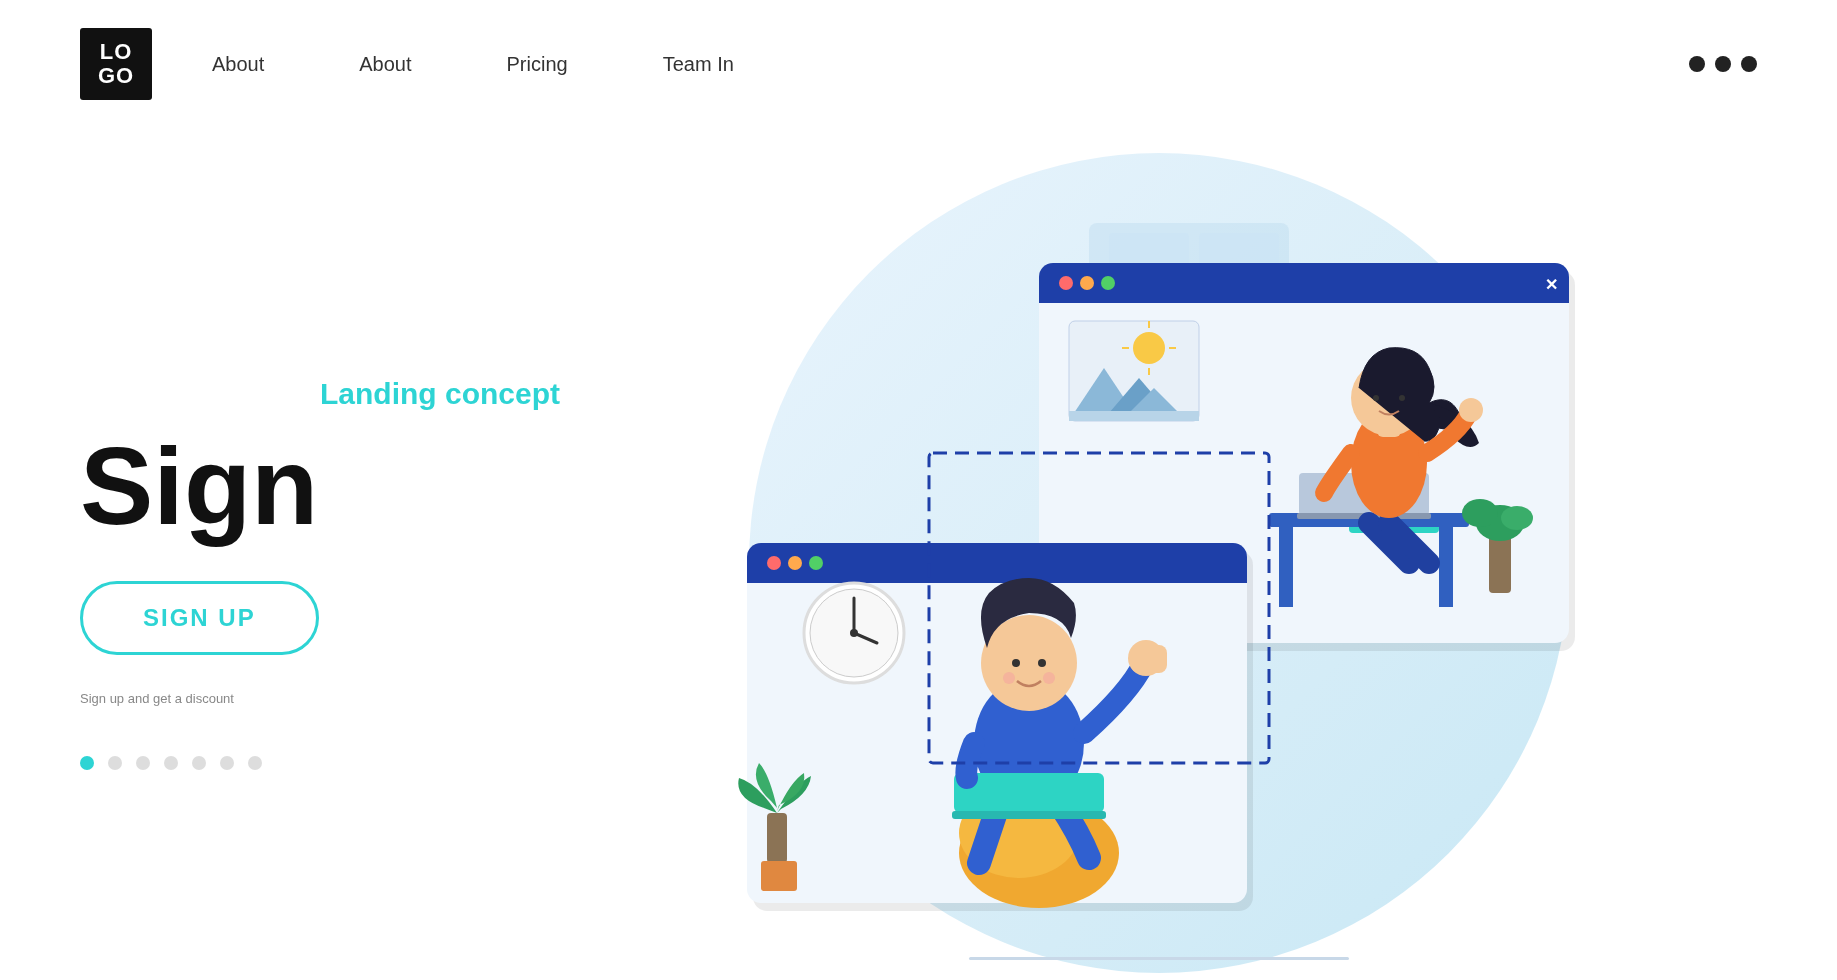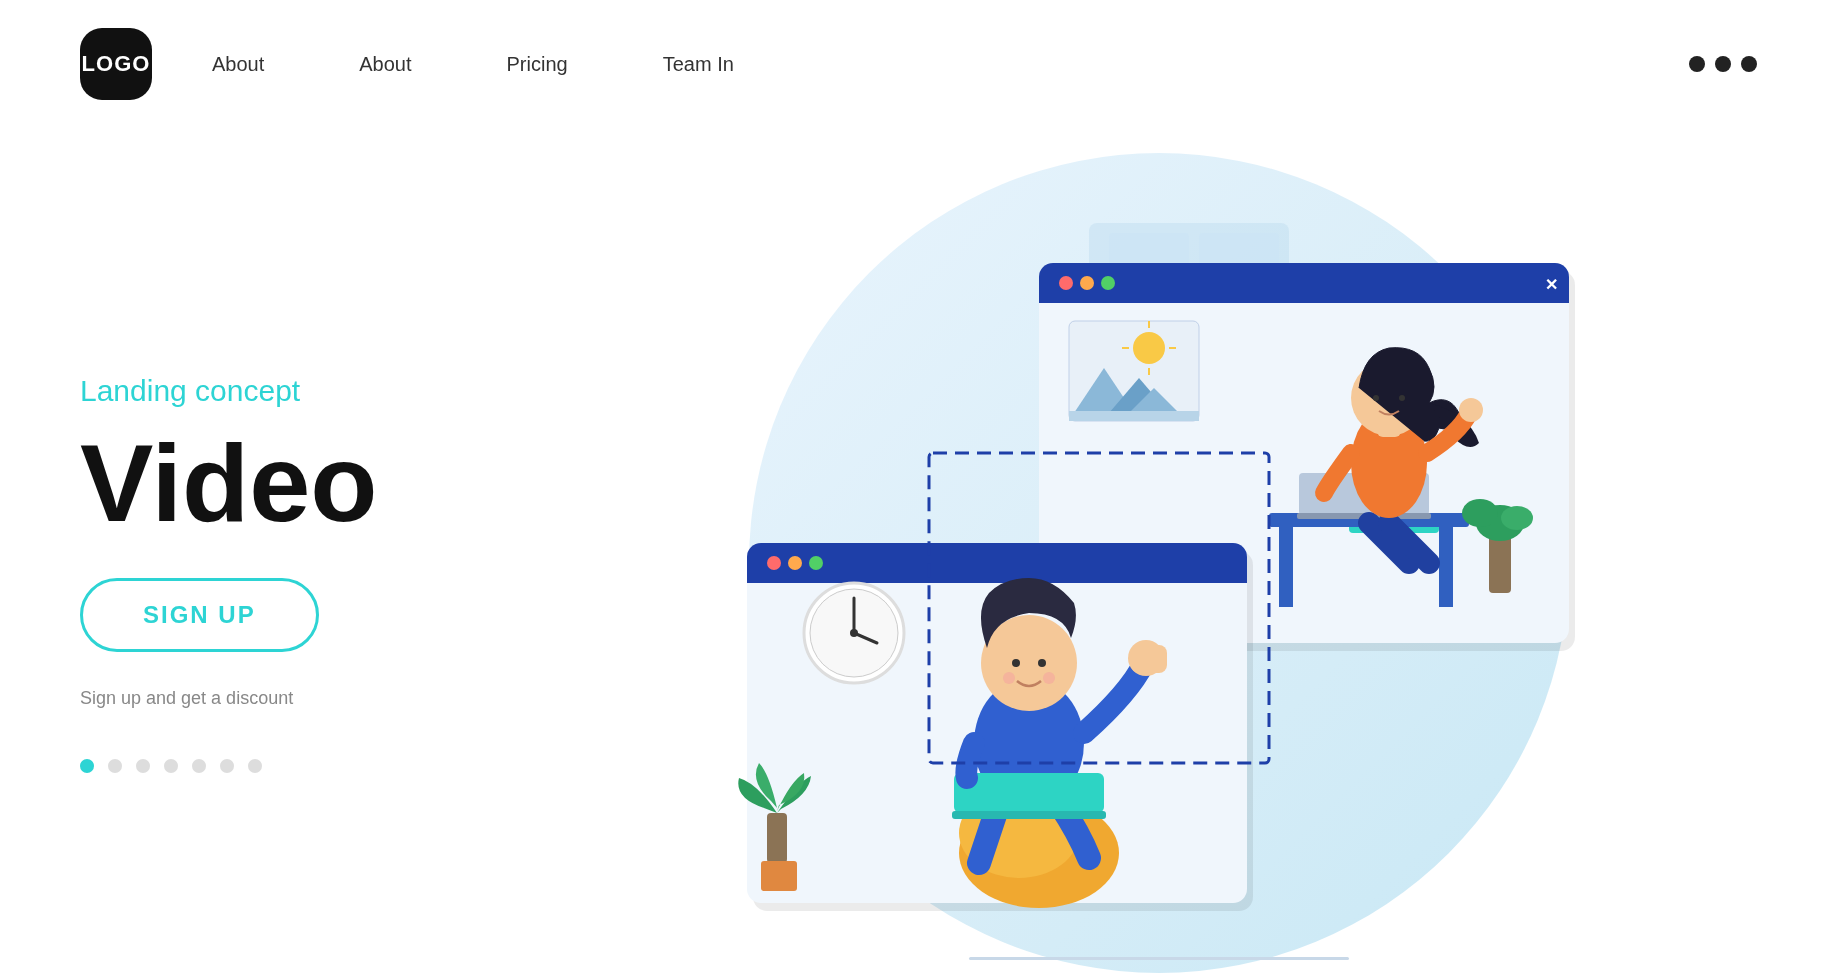--- a/index.html
+++ b/index.html
@@ -17,23 +17,23 @@
       display: flex;
       align-items: center;
       padding: 28px 80px;
       position: relative;
       z-index: 10;
     }
     .logo {
       width: 72px;
       height: 72px;
       background: #111;
-      border-radius: 22px;
-      display: flex;
-      flex-direction: row;
+      border-radius: 3px;
+      display: flex;
+      flex-direction: column;
       align-items: center;
       justify-content: center;
       margin-right: 60px;
     }
     .logo span {
       color: #fff;
       font-size: 22px;
       font-weight: 900;
       line-height: 1.1;
       letter-spacing: 1px;
@@ -72,22 +72,23 @@
     }
 
     
     .hero-left {
       flex: 0 0 480px;
       padding-top: 20px;
     }
     .landing-concept {
       font-size: 30px;
       color: #2dd4d4;
-      font-weight: 400;
+      font-weight: 700;
       margin-bottom: 20px;
+      text-align: right;
     }
     .hero-title {
       font-size: 110px;
       font-weight: 900;
       color: #111;
       line-height: 1.0;
       margin-bottom: 40px;
     }
     .signup-btn {
       display: inline-block;
@@ -96,21 +97,21 @@
       padding: 20px 60px;
       font-size: 24px;
       font-weight: 800;
       color: #2dd4d4;
       letter-spacing: 2px;
       background: transparent;
       cursor: pointer;
       margin-bottom: 36px;
     }
     .discount-text {
-      font-size: 18px;
+      font-size: 13px;
       color: #888;
       margin-bottom: 50px;
     }
     .indicator-dots {
       display: flex;
       gap: 14px;
       align-items: center;
     }
     .indicator-dot {
       width: 14px;
@@ -176,21 +177,21 @@
     <div class="nav-dot"></div>
     <div class="nav-dot"></div>
   </div>
 </nav>
 
 <section class="hero">
 
   <div class="hero-left">
     <p class="landing-concept">Landing concept</p>
     <h1 class="hero-title">
-      <span>Video</span><br>
+      <span>Sign</span><br>
     </h1>
     <button class="signup-btn">SIGN UP</button>
     <p class="discount-text">Sign up and get a discount</p>
     <div class="indicator-dots">
       <div class="indicator-dot active"></div>
       <div class="indicator-dot"></div>
       <div class="indicator-dot"></div>
       <div class="indicator-dot"></div>
       <div class="indicator-dot"></div>
       <div class="indicator-dot"></div>

